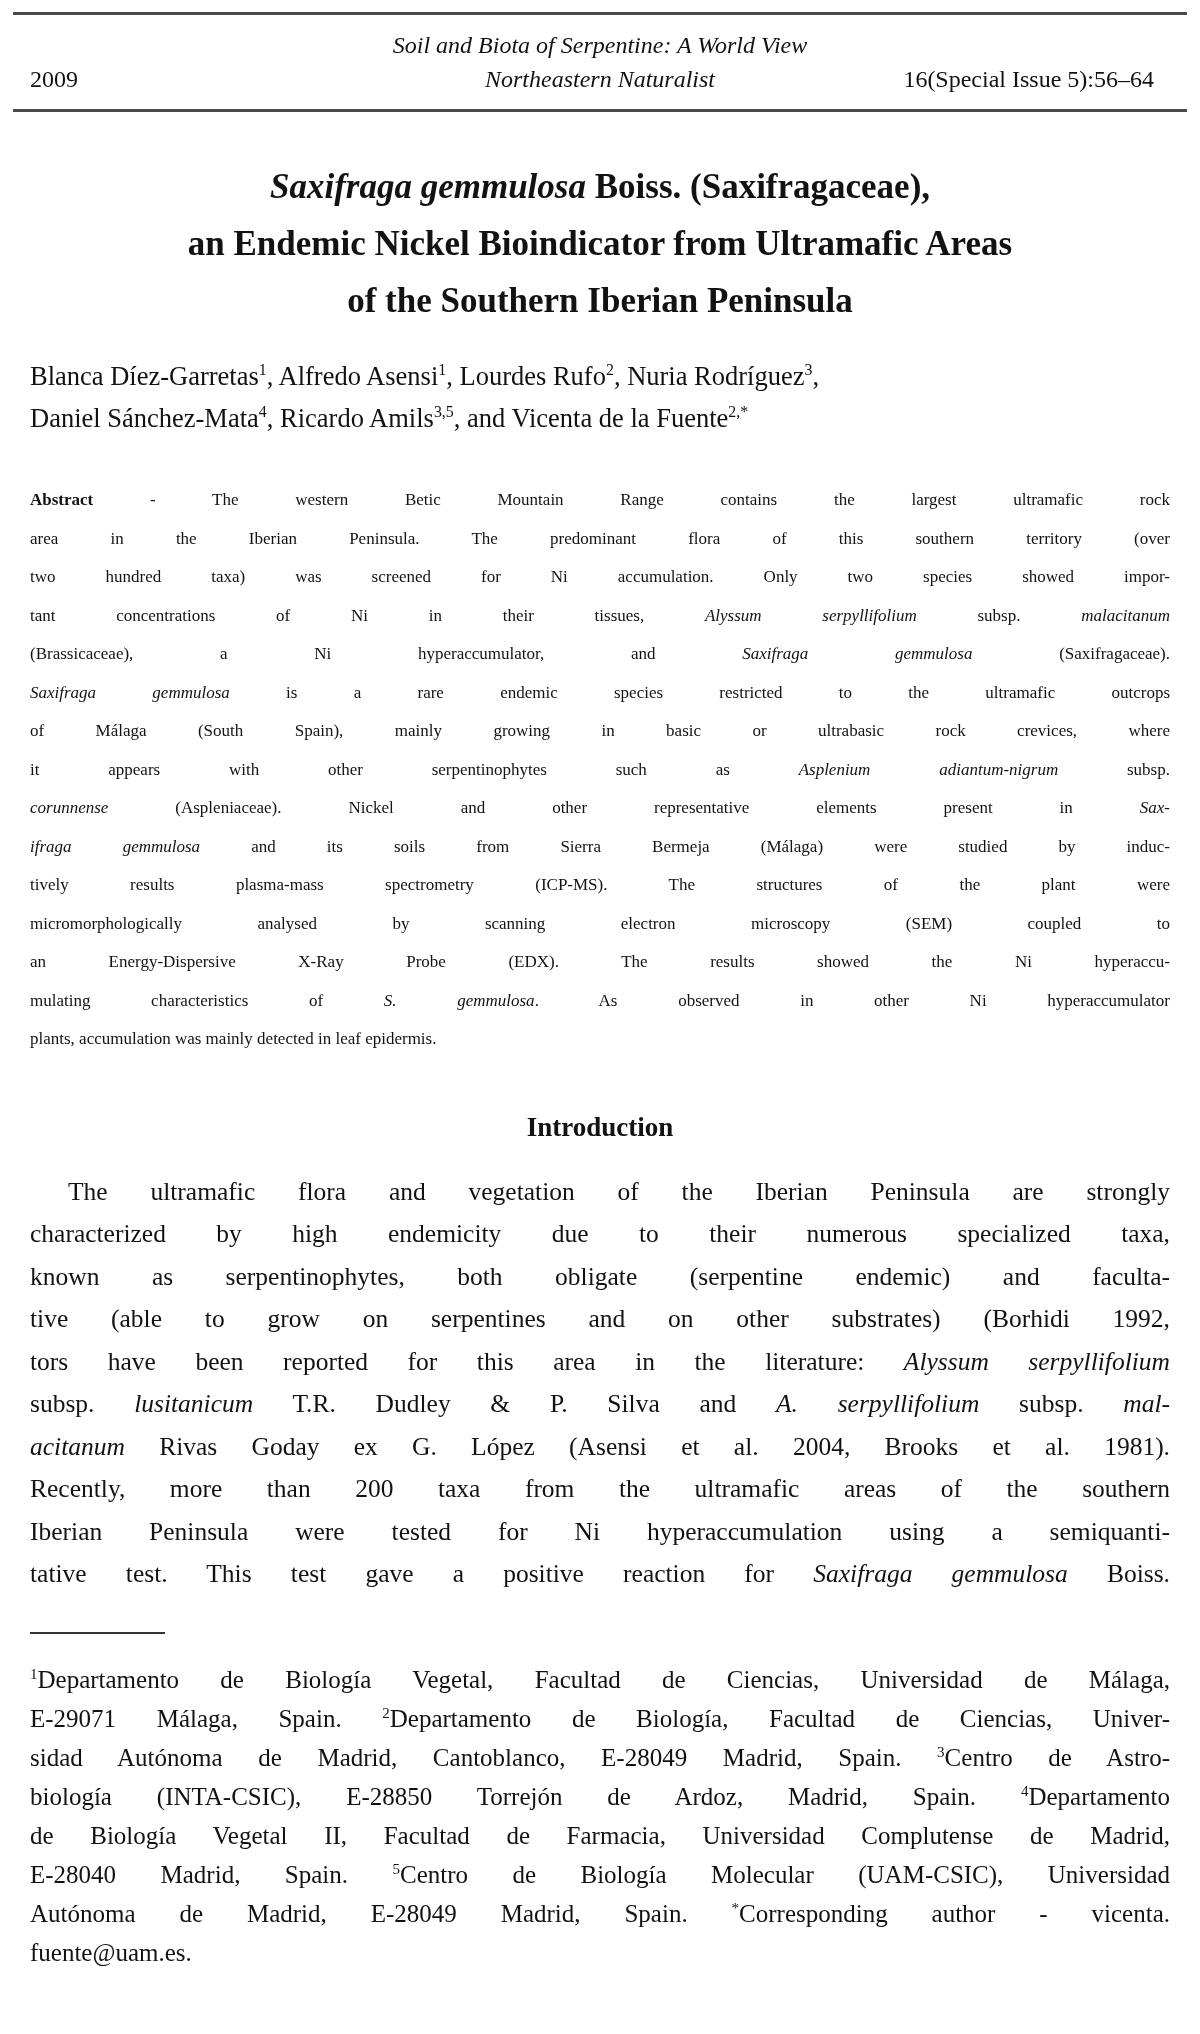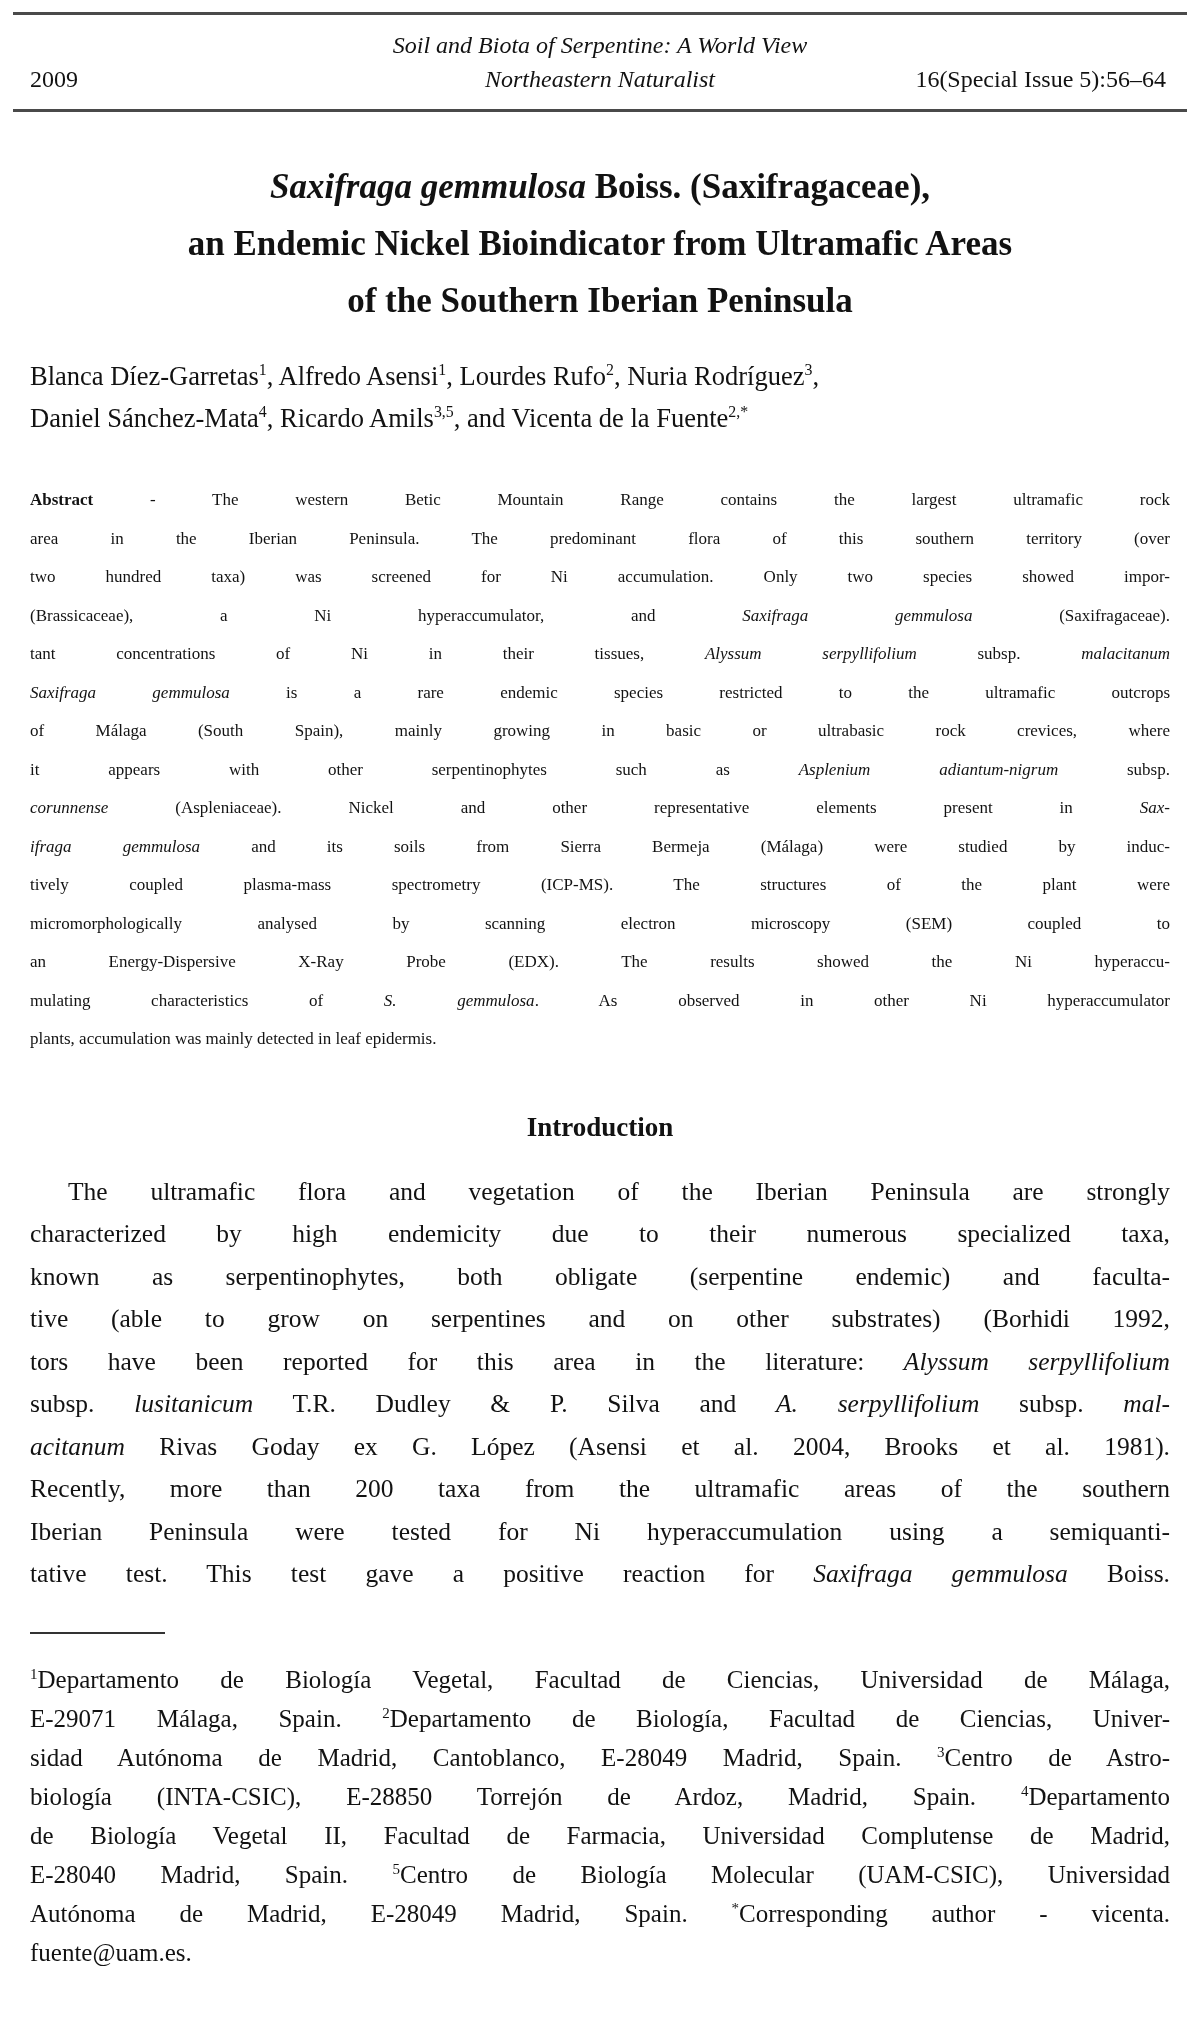--- a/index.html
+++ b/index.html
@@ -9,21 +9,21 @@
     font-family:"Liberation Serif","DejaVu Serif",serif;
   }
   .rule { height:3px; background:#4a4a4a; margin:0 13px; }
   .toprule { margin-top:12px; }
   .midrule { margin-top:13px; }
 
   .header { margin:13px 30px 0; font-size:24px; line-height:34px; }
   .h-line1 { text-align:center; }
   .h-line2 { position:relative; text-align:center; }
   .h-year { position:absolute; left:0; top:0; font-style:normal; }
-  .h-cite { position:absolute; right:4px; top:0; font-style:normal; }
+  .h-cite { position:absolute; right:16px; top:0; font-style:normal; }
   .it { font-style:italic; }
 
   .title { margin:46px 30px 0; text-align:center; font-size:35px; line-height:57px; font-weight:bold; }
   .authors { margin:26px 30px 0; text-align:left; font-size:26.5px; line-height:42px; }
 
   .abstract { margin:42px 30px 0; font-size:17px; line-height:38.5px; }
   .section-heading { margin:48px 0 0; text-align:center; font-size:27px; line-height:40px; font-weight:bold; }
   .intro { margin:24px 30px 0; font-size:25.5px; line-height:42.5px; }
 
   .footnote-rule { width:135px; height:2px; background:#333; margin:36px 0 0 30px; }
@@ -65,28 +65,28 @@
 
   <div class="authors">
       <div class="tl"><span>Blanca Díez-Garretas</span><sup>1</sup><span>, Alfredo Asensi</span><sup>1</sup><span>, Lourdes Rufo</span><sup>2</sup><span>, Nuria Rodríguez</span><sup>3</sup><span>,</span></div>
       <div class="tl"><span>Daniel Sánchez-Mata</span><sup>4</sup><span>, Ricardo Amils</span><sup>3,5</sup><span>, and Vicenta de la Fuente</span><sup>2,*</sup></div>
     </div>
 
   <div class="abstract">
       <div class="tl just"><span class="b">Abstract</span><span> - The western Betic Mountain Range contains the largest ultramafic rock</span></div>
       <div class="tl just"><span>area in the Iberian Peninsula. The predominant flora of this southern territory (over</span></div>
       <div class="tl just"><span>two hundred taxa) was screened for Ni accumulation. Only two species showed impor-</span></div>
+      <div class="tl just"><span>tant concentrations of Ni in their tissues, </span><span class="i">Alyssum serpyllifolium</span><span> subsp. </span><span class="i">malacitanum</span></div>
       <div class="tl just"><span>(Brassicaceae), a Ni hyperaccumulator, and </span><span class="i">Saxifraga gemmulosa</span><span> (Saxifragaceae).</span></div>
-      <div class="tl just"><span>tant concentrations of Ni in their tissues, </span><span class="i">Alyssum serpyllifolium</span><span> subsp. </span><span class="i">malacitanum</span></div>
       <div class="tl just"><span class="i">Saxifraga gemmulosa</span><span> is a rare endemic species restricted to the ultramafic outcrops</span></div>
       <div class="tl just"><span>of Málaga (South Spain), mainly growing in basic or ultrabasic rock crevices, where</span></div>
       <div class="tl just"><span>it appears with other serpentinophytes such as </span><span class="i">Asplenium adiantum-nigrum</span><span> subsp.</span></div>
       <div class="tl just"><span class="i">corunnense</span><span> (Aspleniaceae). Nickel and other representative elements present in </span><span class="i">Sax-</span></div>
       <div class="tl just"><span class="i">ifraga gemmulosa</span><span> and its soils from Sierra Bermeja (Málaga) were studied by induc-</span></div>
-      <div class="tl just"><span>tively coupled plasma-mass spectrometry (ICP-MS). The structures of the plant were</span></div>
+      <div class="tl just"><span>tively results plasma-mass spectrometry (ICP-MS). The structures of the plant were</span></div>
       <div class="tl just"><span>micromorphologically analysed by scanning electron microscopy (SEM) coupled to</span></div>
       <div class="tl just"><span>an Energy-Dispersive X-Ray Probe (EDX). The results showed the Ni hyperaccu-</span></div>
       <div class="tl just"><span>mulating characteristics of </span><span class="i">S. gemmulosa</span><span>. As observed in other Ni hyperaccumulator</span></div>
       <div class="tl"><span>plants, accumulation was mainly detected in leaf epidermis.</span></div>
     </div>
 
   <h2 class="section-heading">Introduction</h2>
 
   <div class="intro">
       <div class="tl just ind"><span>The ultramafic flora and vegetation of the Iberian Peninsula are strongly</span></div>

